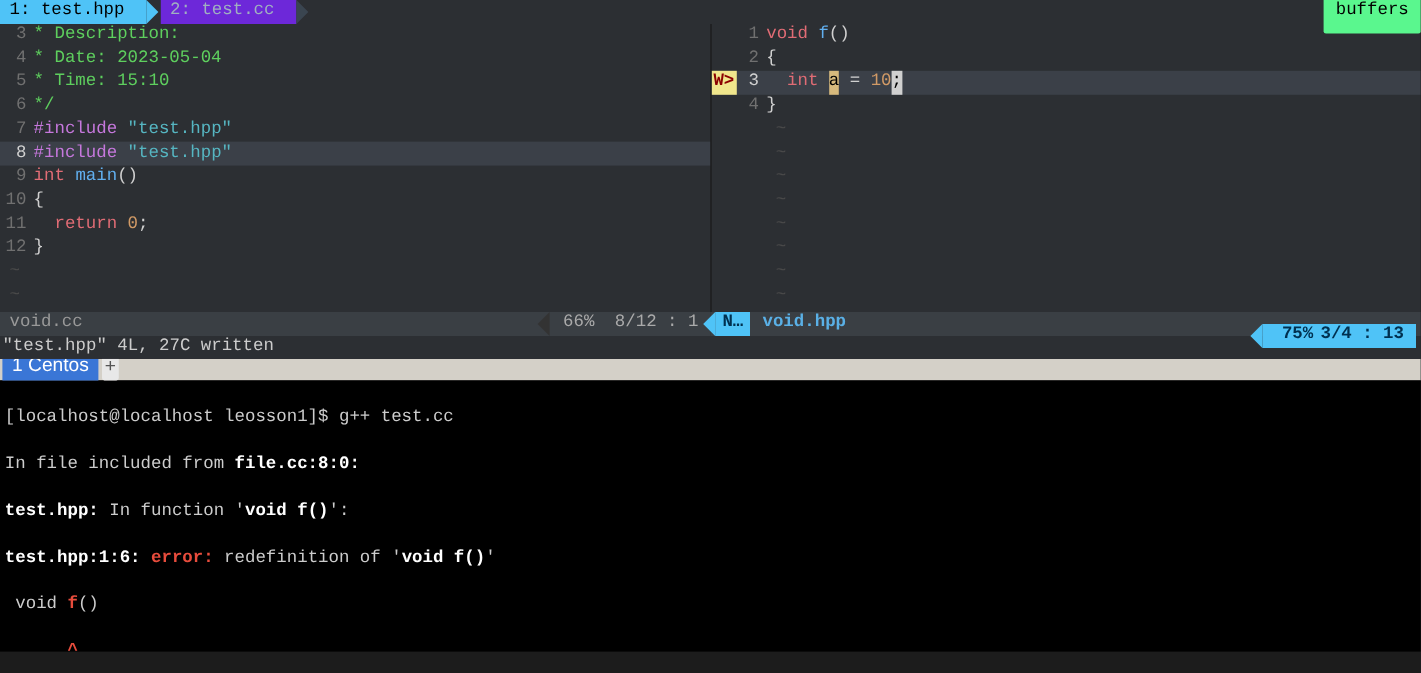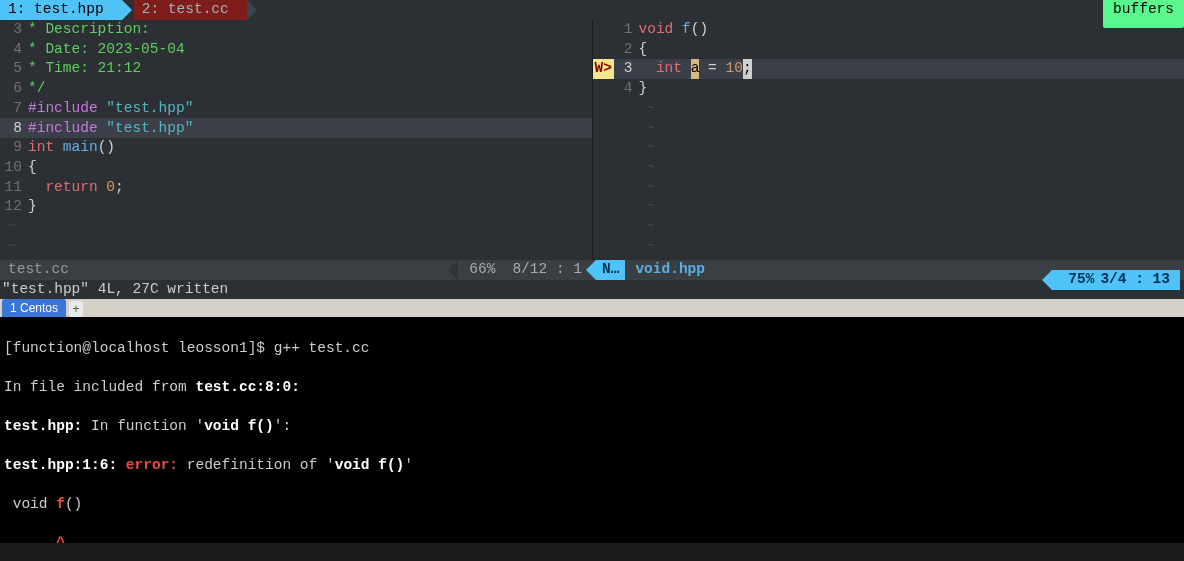--- a/index.html
+++ b/index.html
@@ -44,21 +44,21 @@
   position: absolute;
   right: -10px;
   top: 0;
   width: 0;
   height: 0;
   border-top: 10px solid transparent;
   border-bottom: 10px solid transparent;
   border-left: 10px solid #4fc3f7;
 }
 .tab-inactive {
-  background: #7f1d1d;
+  background: #6d28d9;
   color: #a0b0c0;
   margin-left: 12px;
 }
 .tab-inactive::after {
   content: "";
   position: absolute;
   right: -10px;
   top: 0;
   width: 0;
   height: 0;
@@ -220,21 +220,21 @@
   align-items: center;
 }
 
 
 .term-tab-bar {
   background: #d4d0c8;
   height: 18px;
   display: flex;
   align-items: flex-end;
   font-family: Tahoma, sans-serif;
-  font-size: 12px;
+  font-size: 16px;
 }
 .term-tab {
   background: #3a76d6;
   color: #fff;
   padding: 1px 8px;
   border-top-left-radius: 3px;
   border-top-right-radius: 3px;
   margin-left: 2px;
 }
 .term-tab-add {
@@ -267,21 +267,21 @@
     <div class="tab tab-active">1: test.hpp</div>
     <div class="tab tab-inactive">2: test.cc</div>
     <div class="buffers-label">buffers</div>
   </div>
 
   <div class="panes">
 
     <div class="pane pane-left">
       <div class="code-line"><span class="ln">3</span><span class="cmt">* Description:</span></div>
       <div class="code-line"><span class="ln">4</span><span class="cmt">* Date: 2023-05-04</span></div>
-      <div class="code-line"><span class="ln">5</span><span class="cmt">* Time: 21:12</span></div>
+      <div class="code-line"><span class="ln">5</span><span class="cmt">* Time: 15:10</span></div>
       <div class="code-line"><span class="ln">6</span><span class="cmt">*/</span></div>
       <div class="code-line"><span class="ln">7</span><span class="pp">#include </span><span class="str">"test.hpp"</span></div>
       <div class="code-line highlighted"><span class="ln curr">8</span><span class="pp">#include </span><span class="str">"test.hpp"</span></div>
       <div class="code-line"><span class="ln">9</span><span class="kw">int </span><span class="fn">main</span><span class="txt">()</span></div>
       <div class="code-line"><span class="ln">10</span><span class="txt">{</span></div>
       <div class="code-line"><span class="ln">11</span><span>  </span><span class="kw">return </span><span class="num">0</span><span class="txt">;</span></div>
       <div class="code-line"><span class="ln">12</span><span class="txt">}</span></div>
       <div class="code-line"><span class="tilde">~</span></div>
       <div class="code-line"><span class="tilde">~</span></div>
     </div>
@@ -297,21 +297,21 @@
       <div class="code-line"><span class="ln-wrap"><span class="sign-col"></span></span><span class="tilde">~</span></div>
       <div class="code-line"><span class="ln-wrap"><span class="sign-col"></span></span><span class="tilde">~</span></div>
       <div class="code-line"><span class="ln-wrap"><span class="sign-col"></span></span><span class="tilde">~</span></div>
       <div class="code-line"><span class="ln-wrap"><span class="sign-col"></span></span><span class="tilde">~</span></div>
       <div class="code-line"><span class="ln-wrap"><span class="sign-col"></span></span><span class="tilde">~</span></div>
     </div>
   </div>
 
   <div class="statusbars">
     <div class="statusbar">
-      <span class="sb-file">test.cc</span>
+      <span class="sb-file">void.cc</span>
       <div class="sb-right">
         <span class="arrow-left"></span>
         <span class="pct">66%</span>
         <span class="pct">8/12 :  1</span>
       </div>
     </div>
     <div class="statusbar">
       <div class="mode-badge-wrap">
           <span class="mode-badge">N…</span>
         </div>
@@ -327,22 +327,22 @@
 
   <div class="msg-line">"test.hpp" 4L, 27C written</div>
 </div>
 
 <div class="term-tab-bar">
   <span class="term-tab">1 Centos</span>
   <span class="term-tab-add">+</span>
 </div>
 
 <div class="terminal">
-<div class="tline"><span>[function@localhost leosson1]$ </span><span>g++ test.cc</span></div>
-<div class="tline"><span>In file included from </span><span class="tbold">test.cc:8:0:</span></div>
+<div class="tline"><span>[localhost@localhost leosson1]$ </span><span>g++ test.cc</span></div>
+<div class="tline"><span>In file included from </span><span class="tbold">file.cc:8:0:</span></div>
 <div class="tline"><span class="tbold">test.hpp:</span><span> In function '</span><span class="tbold">void f()</span><span>':</span></div>
 <div class="tline"><span class="tbold">test.hpp:1:6: </span><span class="terr">error: </span><span>redefinition of '</span><span class="tbold">void f()</span><span>'</span></div>
 <div class="tline"><span> void </span><span class="tfn">f</span><span>()</span></div>
 <div class="tline"><span class="tcaret">      ^</span></div>
 
 
 
 
 
 

